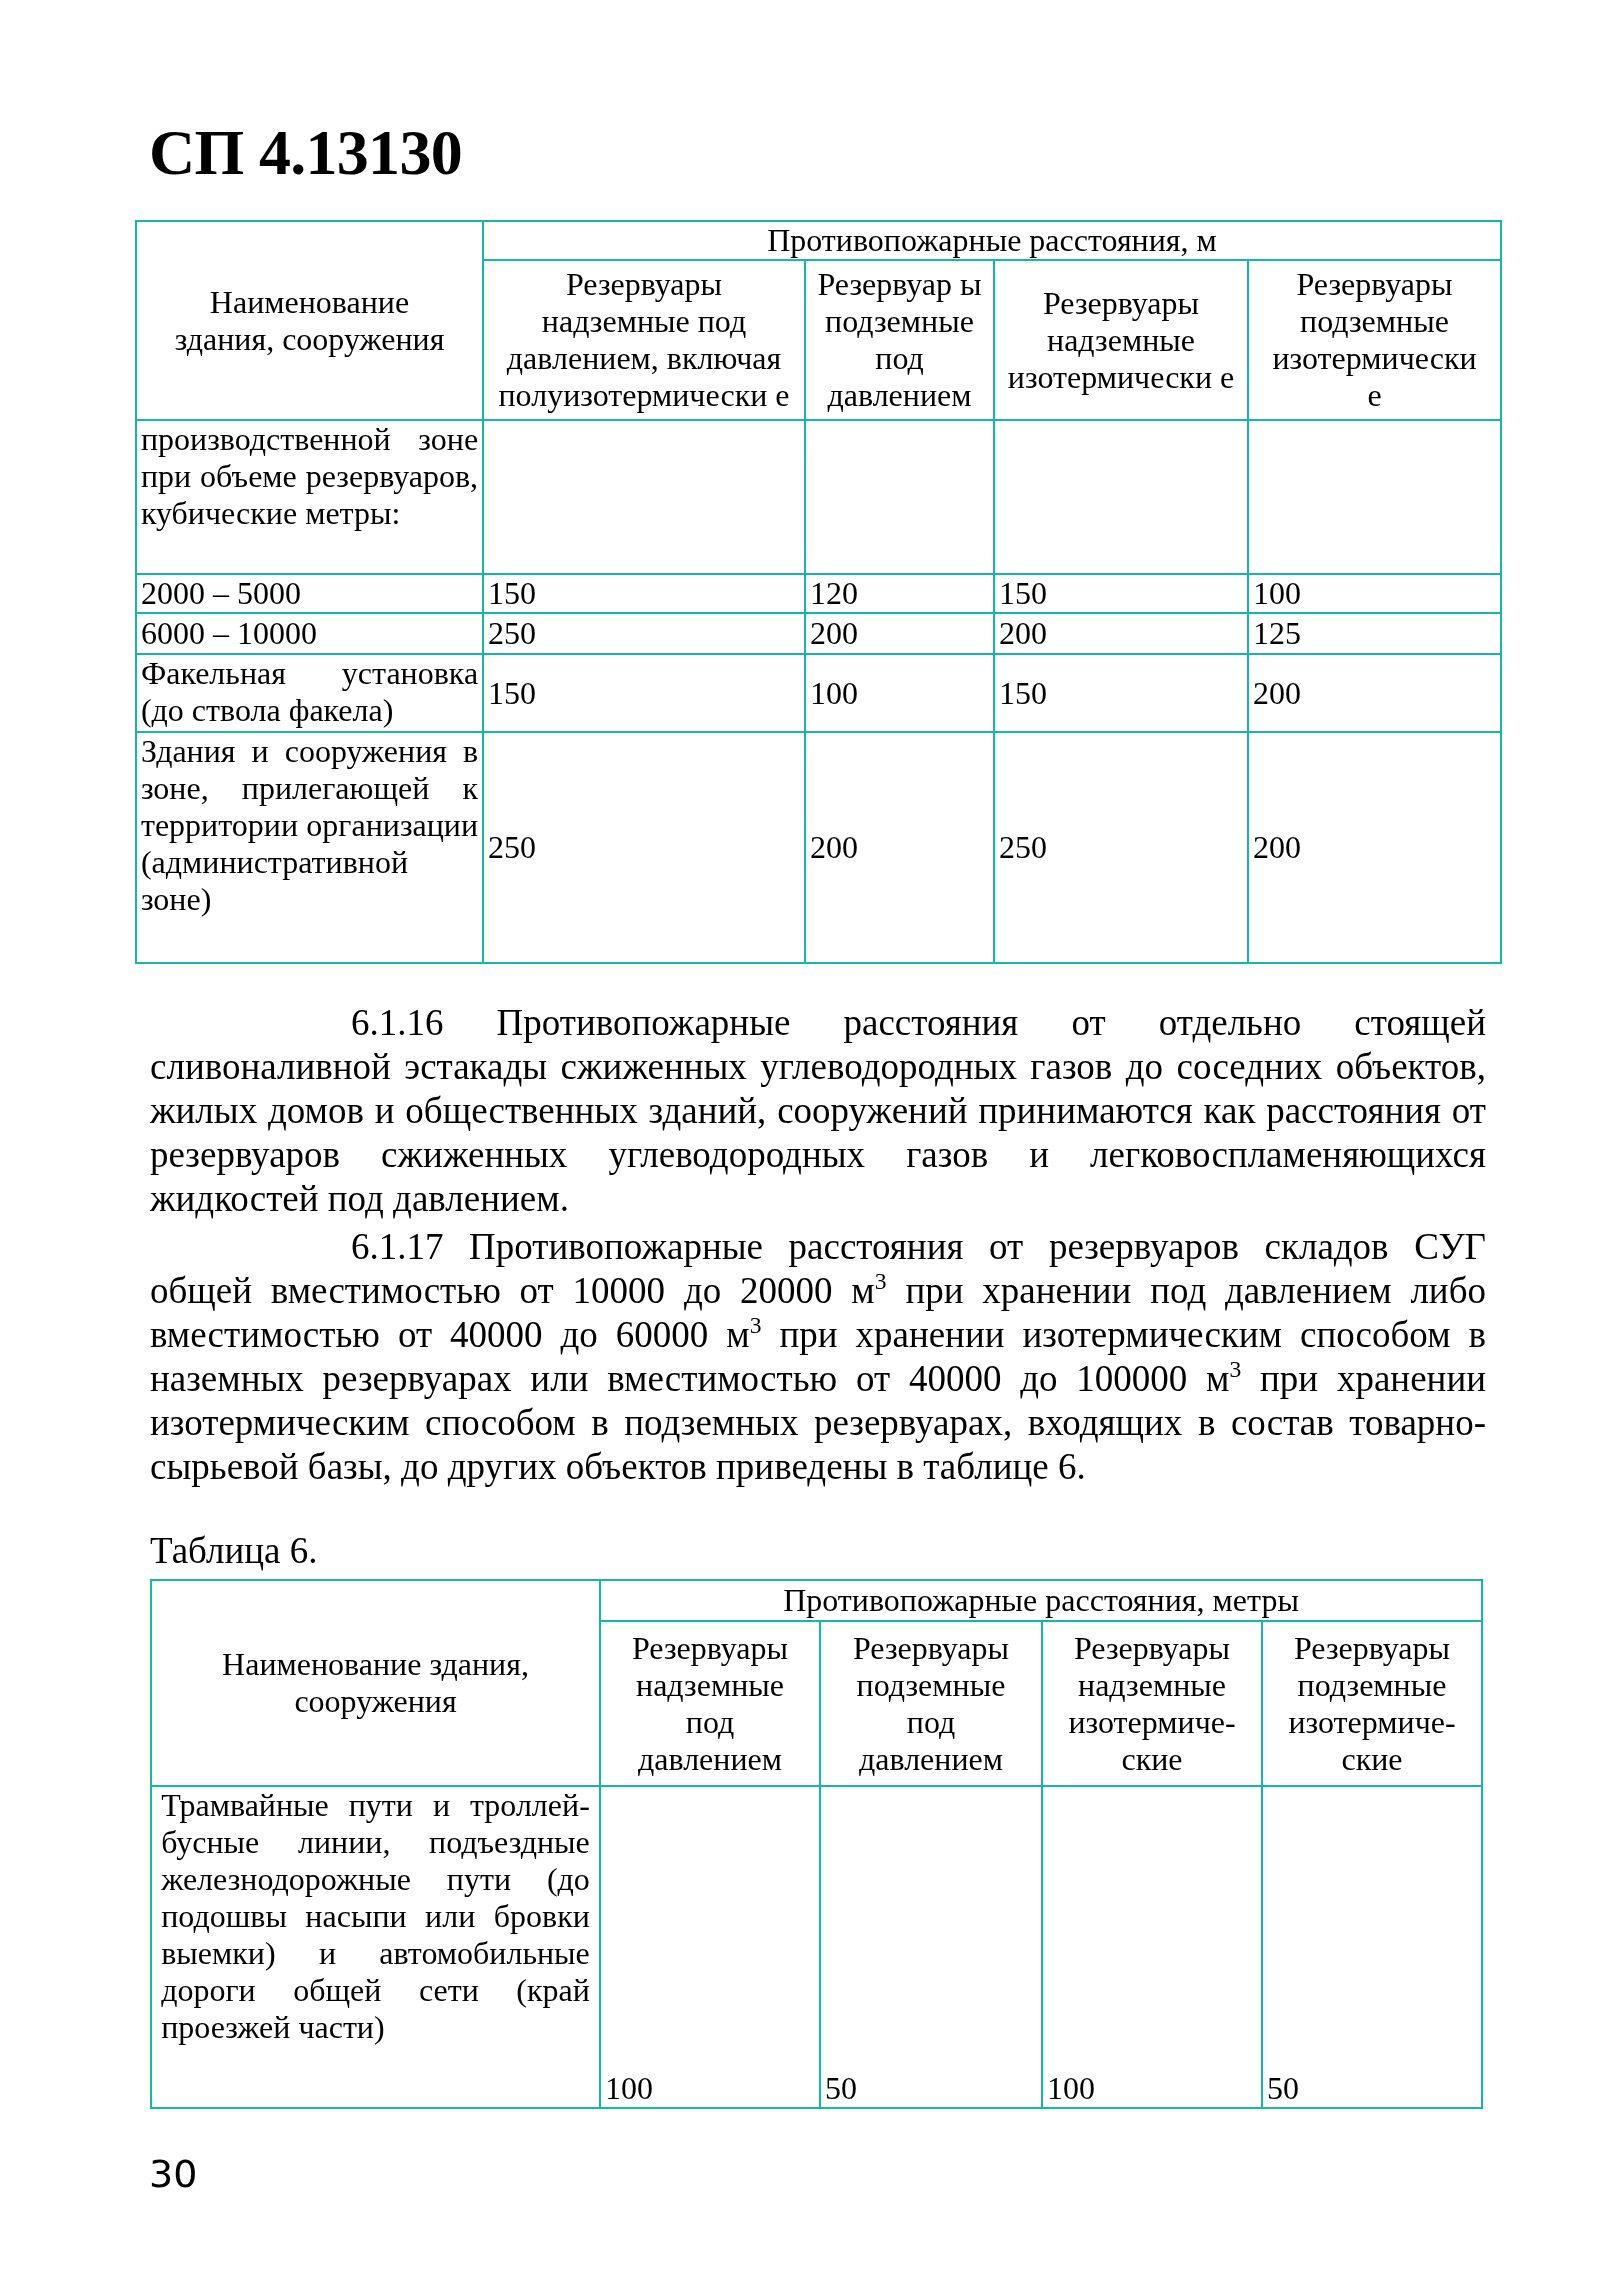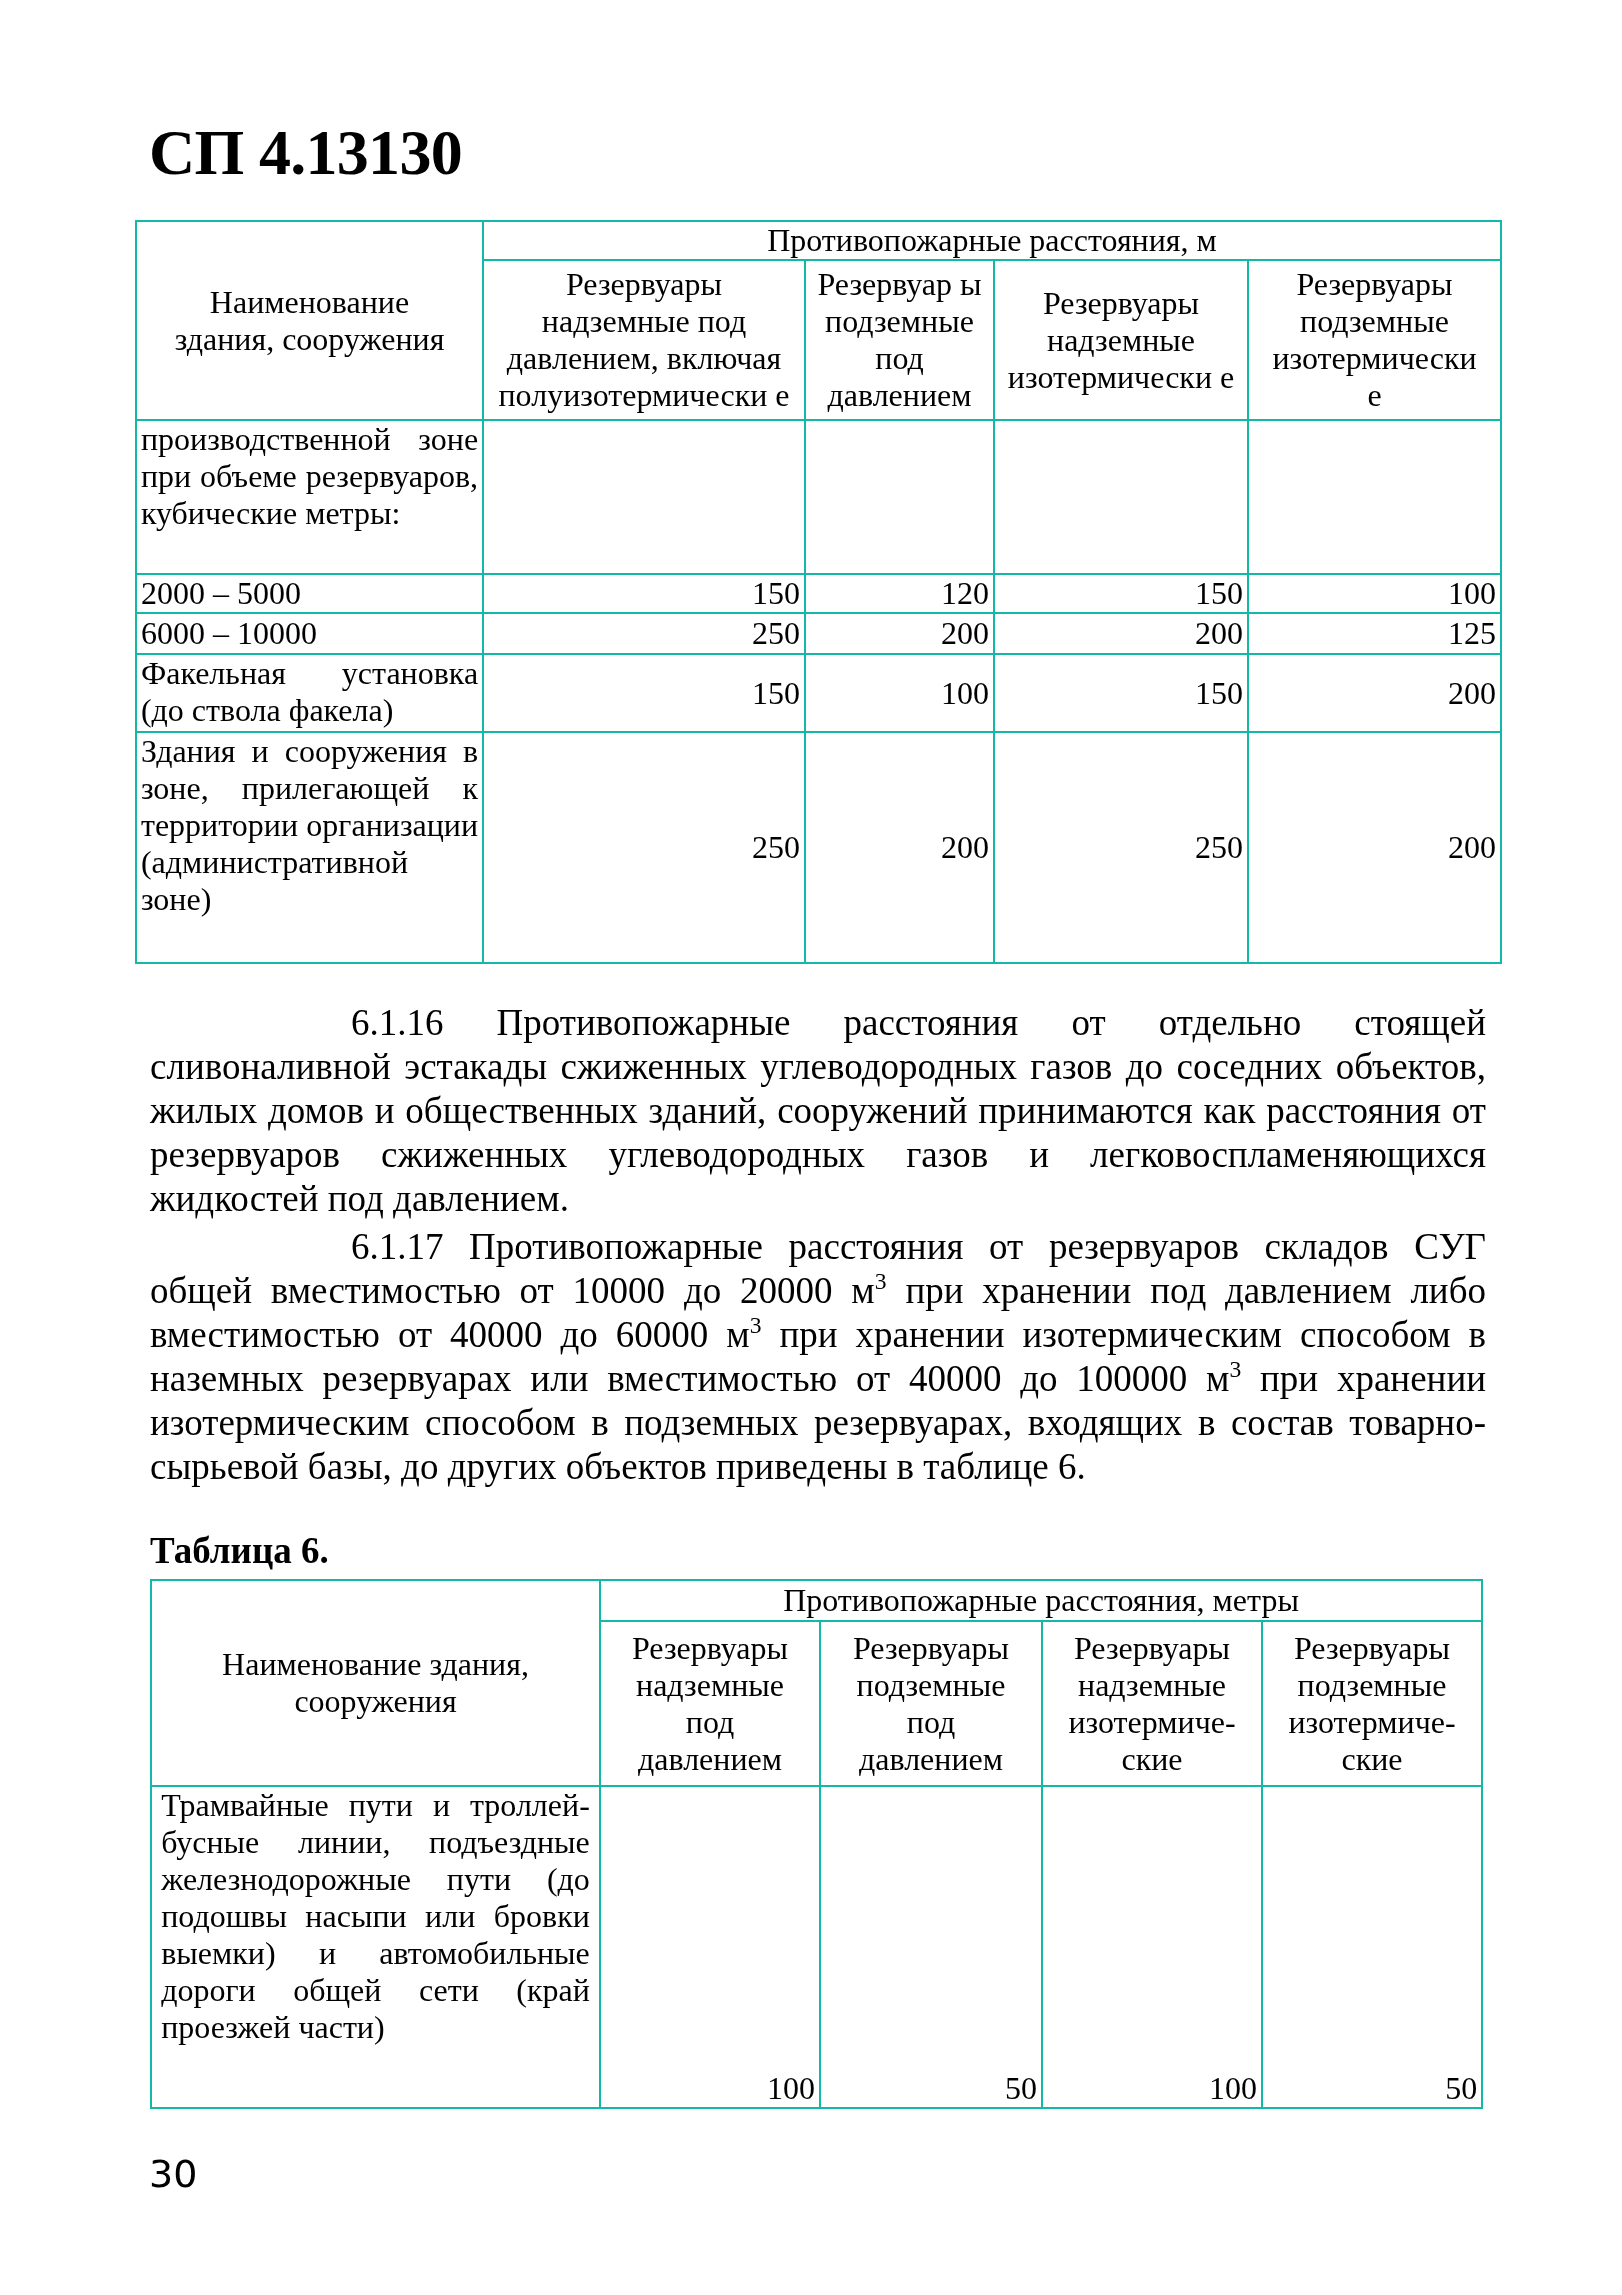--- a/index.html
+++ b/index.html
@@ -6,32 +6,32 @@
   body { width: 1622px; height: 2295px; position: relative; overflow: hidden;
          font-family: "Liberation Serif", "DejaVu Serif", serif; color: #000; }
   .abs { position: absolute; }
   #doc-code { left: 149px; top: 116px; font-size: 64px; font-weight: bold; letter-spacing: -0.7px; }
 
   table.grid { position: absolute; border-collapse: collapse; table-layout: fixed;
                font-family: "Liberation Serif", serif; font-size: 32px; line-height: 37px; }
   table.grid td { border: 2px solid #14b8a6; padding: 0 3.9px; vertical-align: middle; }
   table.grid td.j { text-align: justify; text-align-last: left; vertical-align: top; }
   table.grid td.hdr { text-align: center; }
-  table.grid td.num { text-align: right; }
+  table.grid td.num { text-align: left; }
   table.grid td.bottomnum { vertical-align: bottom; }
 
   #table1 { left: 135px; top: 220px; width: 1365px; }
   #table6 { left: 150px; top: 1579px; width: 1332px; }
 
   .para { position: absolute; left: 150px; width: 1336px; font-size: 37px; line-height: 44px;
           text-align: justify; text-indent: 201px; }
   #p616 { top: 1001px; }
   #p617 { top: 1225px; }
   sup { font-size: 23.6px; line-height: 0; vertical-align: 14.4px; }
-  #table6-caption { left: 150px; top: 1529px; font-size: 37px; font-weight: bold; }
+  #table6-caption { left: 150px; top: 1529px; font-size: 37px; }
   #page-number { left: 149px; top: 2152px; font-family: "DejaVu Sans", sans-serif; font-size: 38px; text-align: center; }
 </style>
 </head>
 <body>
 
 <div class="abs" id="doc-code">СП 4.13130</div>
 
 <table class="grid" id="table1">
   <colgroup>
     <col style="width:347px">

